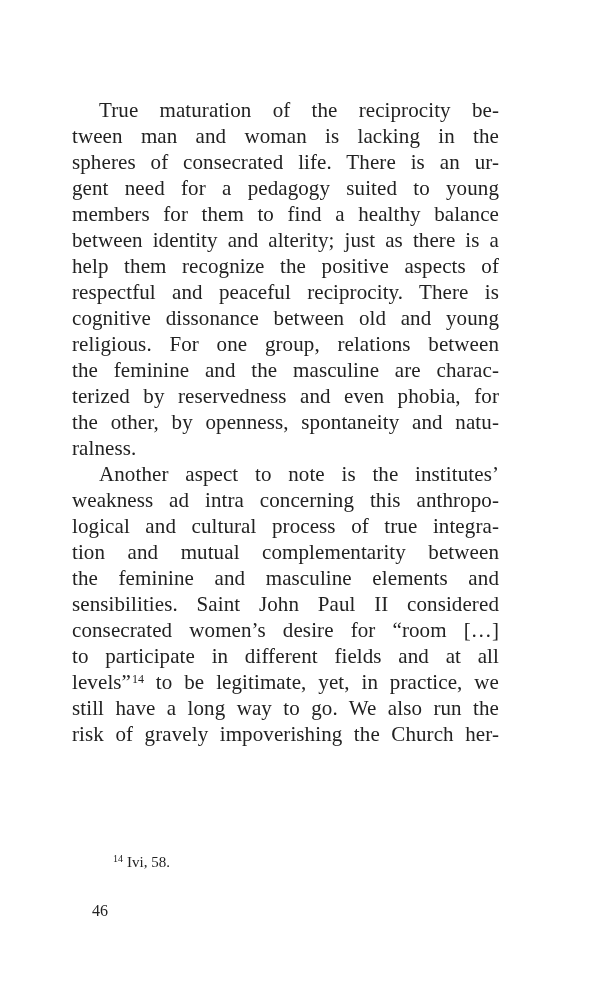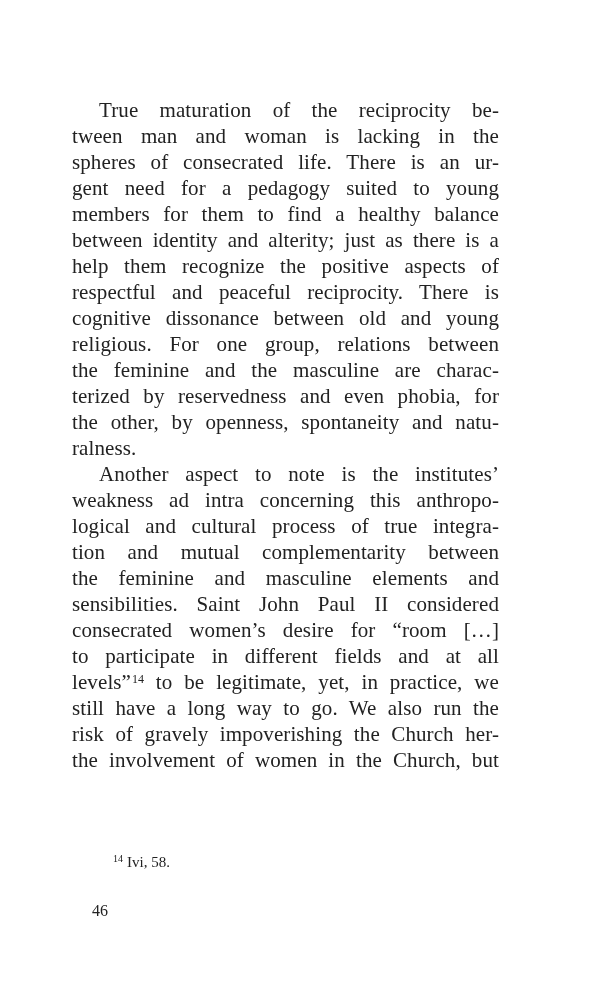--- a/index.html
+++ b/index.html
@@ -95,20 +95,19 @@
     <div class="line"><span>weakness </span><span class="it">ad intra</span><span> concerning this anthropo-</span></div>
     <div class="line">logical and cultural process of true integra-</div>
     <div class="line">tion and mutual complementarity between</div>
     <div class="line">the feminine and masculine elements and</div>
     <div class="line">sensibilities. Saint John Paul II considered</div>
     <div class="line">consecrated women’s desire for “room […]</div>
     <div class="line">to participate in different fields and at all</div>
     <div class="line"><span>levels”</span><sup class="fnref">14</sup><span> to be legitimate, yet, in practice, we</span></div>
     <div class="line">still have a long way to go. We also run the</div>
     <div class="line">risk of gravely impoverishing the Church her-</div>
-    <div class="line">the involvement of women in the Church, but</div>
   </div>
 
 </div>
 
 <div class="footnote"><sup>14</sup><span class="it">Ivi</span><span>, 58.</span></div>
 
 <div class="page-number">46</div>
 
 </body></html>

